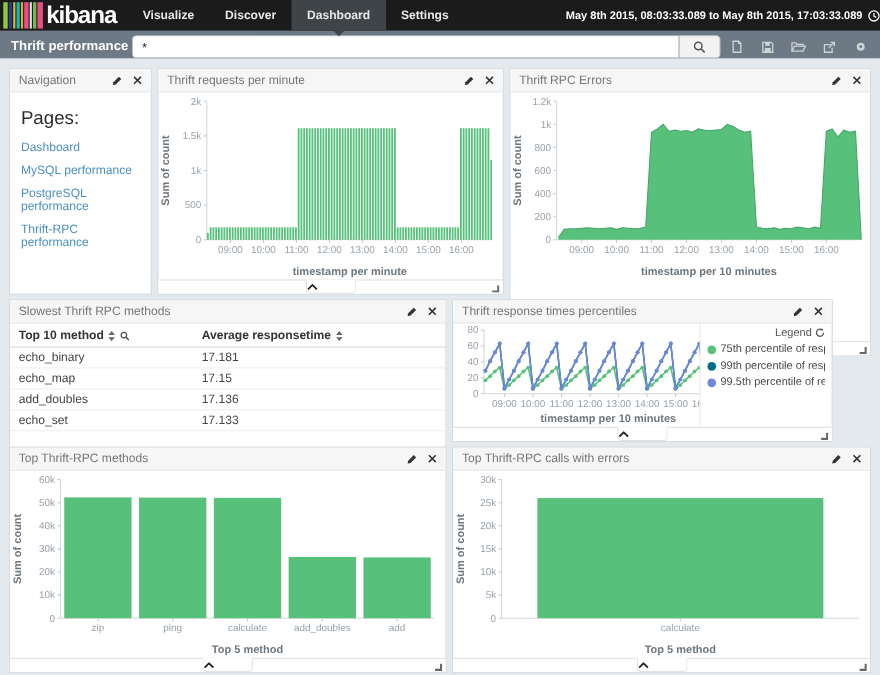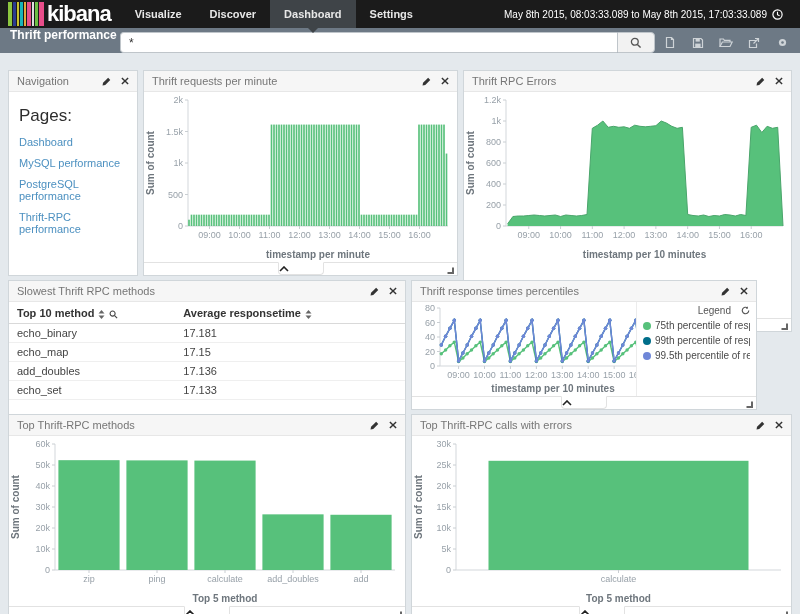--- a/index.html
+++ b/index.html
@@ -1,44 +1,44 @@
 <!DOCTYPE html>
 <html><head>
 <meta charset="utf-8">
 <style>
   * { margin:0; padding:0; box-sizing:border-box; }
   html,body { width:800px; height:614px; overflow:hidden; }
   body { font-family:"Liberation Sans", sans-serif; background:#e4e9ed; position:relative; }
 
   
   .topbar { position:relative; z-index:5; height:28px; background:#1b1b1b; display:flex; align-items:center; }
-  .logo { display:flex; align-items:center; padding-left:8px; cursor:pointer; }
+  .logo { display:flex; align-items:center; padding-left:3px; cursor:pointer; }
   .logo .stripes { display:flex; align-items:center; height:28px; margin-right:2px; }
   .logo .brand { color:#fff; font-size:22px; font-weight:bold; letter-spacing:-1px; line-height:28px; }
   .mainnav { display:flex; height:28px; margin-left:10px; }
   .navitem { position:relative; color:#e8e8e8; font-size:11px; font-weight:bold; line-height:28px; padding:0 14px; cursor:pointer; }
   .navitem.active { background:#3f4448; }
   .navitem.active::after { content:''; position:absolute; left:50%; margin-left:-5px; bottom:-5px;
       border-left:5px solid transparent; border-right:5px solid transparent; border-top:5px solid #3f4448; }
-  .timepicker { margin-left:auto; display:flex; align-items:center; gap:5px; padding-right:17px; color:#fff;
-      font-size:10px; font-weight:normal; cursor:pointer; white-space:nowrap; }
+  .timepicker { margin-left:auto; display:flex; align-items:center; gap:5px; padding-right:0; color:#fff;
+      font-size:10px; font-weight:bold; cursor:pointer; white-space:nowrap; }
 
   
-  .querybar { position:relative; height:25px; background:#6d7985; display:flex; align-items:flex-start; }
+  .querybar { position:relative; height:25px; background:#6d7985; display:flex; align-items:center; }
   .dash-title { color:#fff; font-size:12px; font-weight:bold; padding:0 10px; white-space:nowrap; }
   .searchwrap { position:absolute; left:120px; top:4px; display:flex; height:21px; }
   .searchwrap input { width:497px; height:21px; border:1px solid #bfc5ca; border-right:none; border-radius:4px 0 0 4px;
       padding:0 8px; font-size:12px; color:#333; font-family:inherit; outline:none; }
   .searchbtn { width:38px; height:21px; background:#f2f2f2; border:1px solid #bfc5ca; border-radius:0 4px 4px 0;
       display:flex; align-items:center; justify-content:center; cursor:pointer; }
   .toolbar { position:absolute; right:4px; top:0; height:29px; width:140px; display:flex; align-items:center; justify-content:space-around; }
   .toolbtn { width:24px; height:22px; display:flex; align-items:center; justify-content:center; cursor:pointer; opacity:.85; }
 
   
-  .panel { position:absolute; background:#fff; border:1px solid #d0d6da;margin-top:8px; }
+  .panel { position:absolute; background:#fff; border:1px solid #d0d6da; }
   .phead { height:21px; background:#f6f6f6; border-bottom:1px solid #e7e7e7; display:flex; align-items:center; padding:0 8px; }
   .ptitle { font-size:11px; color:#767676; white-space:nowrap; overflow:hidden; }
   .picons { margin-left:auto; display:flex; gap:10px; align-items:center; }
   .pic { cursor:pointer; display:flex; align-items:center; }
   .pbody { position:relative; }
   .pfoot { position:absolute; bottom:0; left:0; right:0; height:13px; background:#fff; border-top:1px solid #e2e2e2; }
   .collapse { position:absolute; left:50%; margin-left:-23px; top:-1px; width:46px; height:13px; background:#fff;
       border:1px solid #e2e2e2; border-top:1px solid #fff; border-radius:0 0 4px 4px; text-align:center; cursor:pointer; }
   .collapse svg { margin-top:3px; }
   .resize { position:absolute; right:3px; bottom:1px; cursor:nwse-resize; }
@@ -50,21 +50,21 @@
 
   
   table.aggtable { width:100%; border-collapse:collapse; table-layout:fixed; }
   table.aggtable th { text-align:left; font-size:11px; color:#333; padding:5px 8px 4px 8px; border-bottom:1px solid #d9d9d9; white-space:nowrap; cursor:pointer; }
   table.aggtable td { font-size:11px; color:#444; padding:3px 8px; border-bottom:1px solid #efefef; }
   .sorticon { display:inline-block; margin-left:4px; vertical-align:middle; }
 
   
   .pct-body { display:flex; }
   .legend { width:120px; border-left:1px solid #ececec; padding:3px 6px 0 6px; }
-  .legend-title { display:flex; justify-content:flex-end; align-items:center; gap:10px; font-size:10px; color:#555; cursor:pointer; }
+  .legend-title { display:flex; justify-content:flex-end; align-items:center; gap:3px; font-size:10px; color:#555; cursor:pointer; }
   .legend-item { display:flex; align-items:center; gap:4px; margin-top:4px; font-size:10px; color:#4a4a4a; white-space:nowrap; overflow:hidden; cursor:pointer; }
   .legend-dot { width:8px; height:8px; border-radius:50%; flex:0 0 8px; }
 
   svg { font-family:inherit; display:block; }
   .tick { font-size:9px; fill:#98a1a9; }
   .axlabel { font-size:10px; font-weight:bold; fill:#6e767d; }
 </style>
 </head>
 <body>
 

